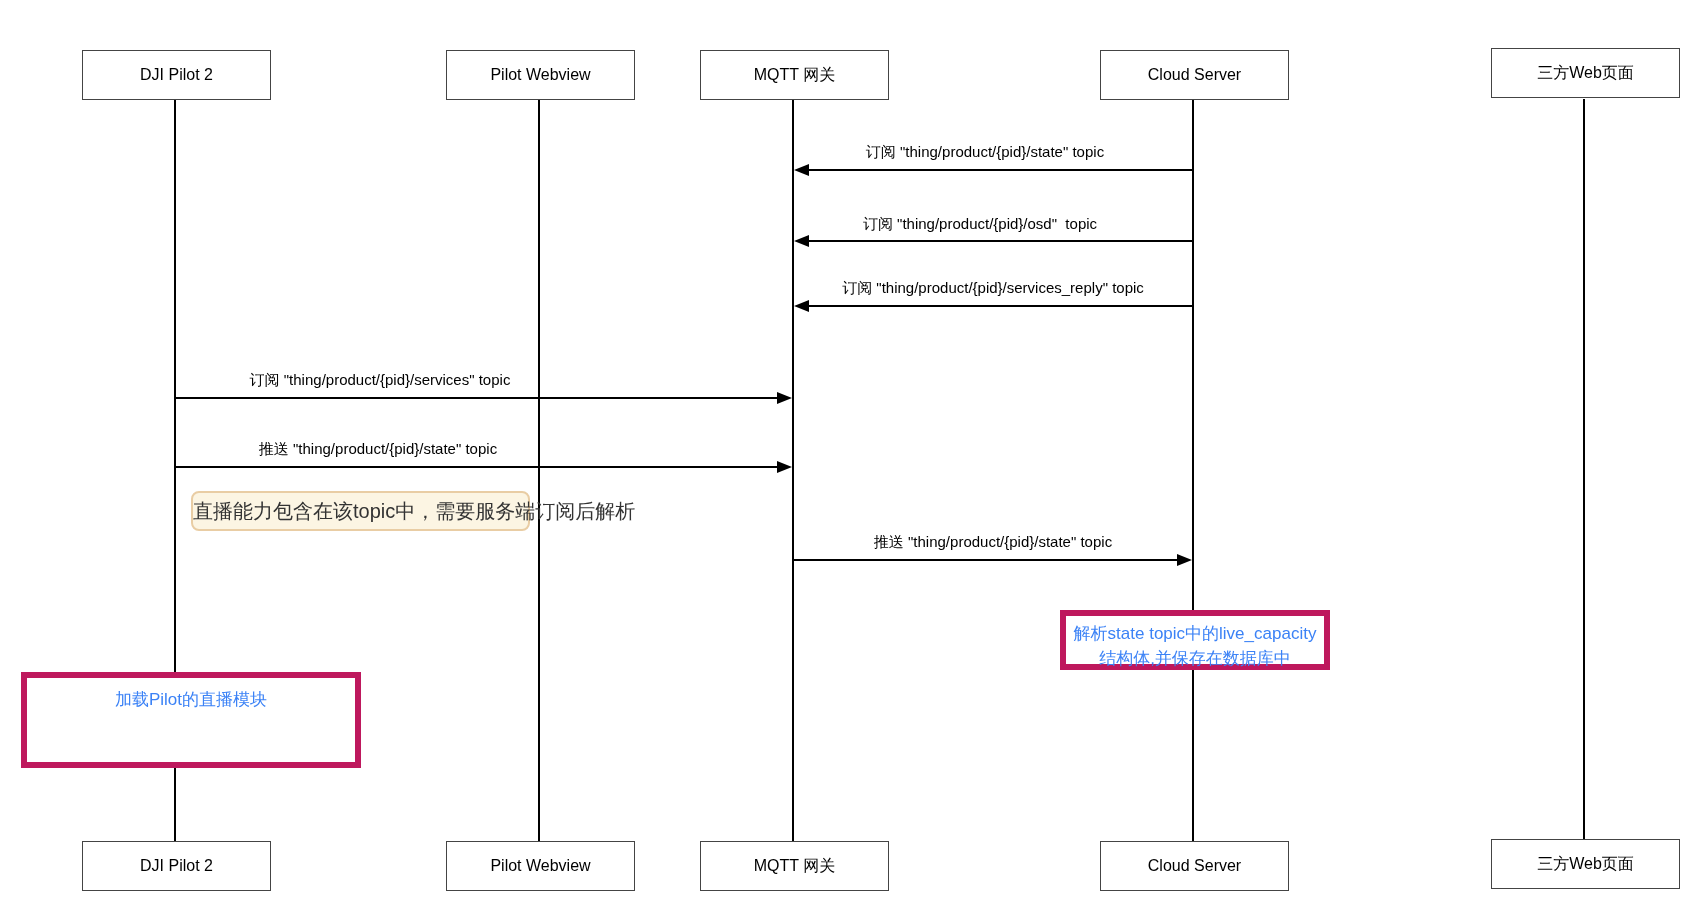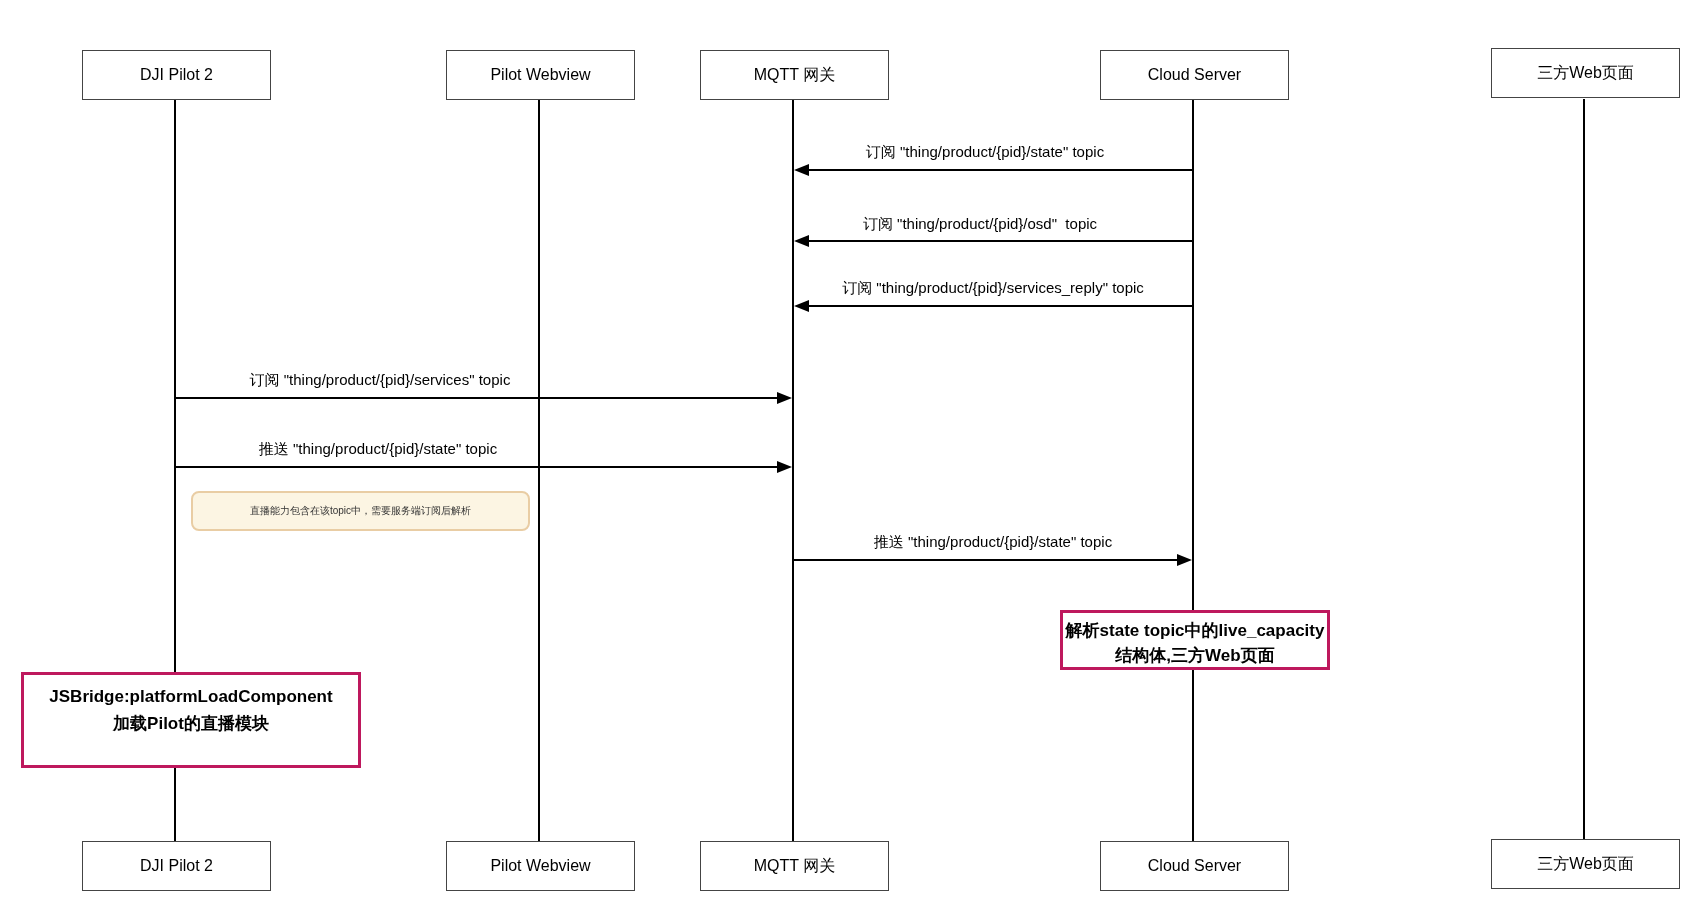--- a/index.html
+++ b/index.html
@@ -64,26 +64,25 @@
     box-sizing: border-box;
   }
   .note.highlight {
     background: var(--note-bg, #fcf5e3);
     border: 2px solid var(--note-border, #e9cda4);
     border-radius: 8px;
     color: #333;
   }
   .note.plain {
     background: var(--box-bg, #fff);
-    border: 3px solid #be185d;
-    color: #000000;
-    font-weight: bold;
+    border: 6px solid #be185d;
+    color: #3b82f6;
   }
   .note-line { white-space: nowrap; }
-  #note-live-capability { left: 191px; top: 483px; width: 339px; height: 40px; font-size: 10px; }
+  #note-live-capability { left: 191px; top: 483px; width: 339px; height: 40px; font-size: 20px; }
   #note-live-capability .note-line { line-height: 36px; }
   #note-parse-state { left: 1060px; top: 602px; width: 270px; height: 60px; font-size: 17px; padding-top: 5px; }
   #note-parse-state .note-line { line-height: 25px; }
   #note-web-load { left: 21px; top: 664px; width: 340px; height: 96px; font-size: 17px; padding-top: 8px; }
   #note-web-load .note-line { line-height: 27px; }
   #note-special-attention { left: 190px; top: 780px; width: 337px; height: 44px; font-size: 13px; padding-top: 5px; }
   #note-special-attention .note-line { line-height: 17px; }
 </style>
 </head>
 <body>
@@ -135,25 +134,24 @@
   <div class="msg-label" style="left:993px;top:524px">推送 "thing/product/{pid}/state" topic</div>
   <div class="msg-line" style="left:794px;top:551px;width:386px"></div>
   <div class="arrowhead right" style="left:1177px;top:546px"></div>
 
   <div class="note highlight" id="note-live-capability">
     <div class="note-line">直播能力包含在该topic中，需要服务端订阅后解析</div>
   </div>
 
   <div class="note plain" id="note-parse-state">
     <div class="note-line">解析state topic中的live_capacity</div>
-    <div class="note-line">结构体,三方Web页面</div>
+    <div class="note-line">结构体,并保存在数据库中</div>
   </div>
 
   <div class="note plain" id="note-web-load">
-    <div class="note-line">JSBridge:platformLoadComponent</div>
     <div class="note-line">加载Pilot的直播模块</div>
   </div>
 
 
   <div class="actor" style="left:82px;top:833px">
     <span>DJI Pilot 2</span>
   </div>
   <div class="actor" style="left:446px;top:833px">
     <span>Pilot Webview</span>
   </div>

